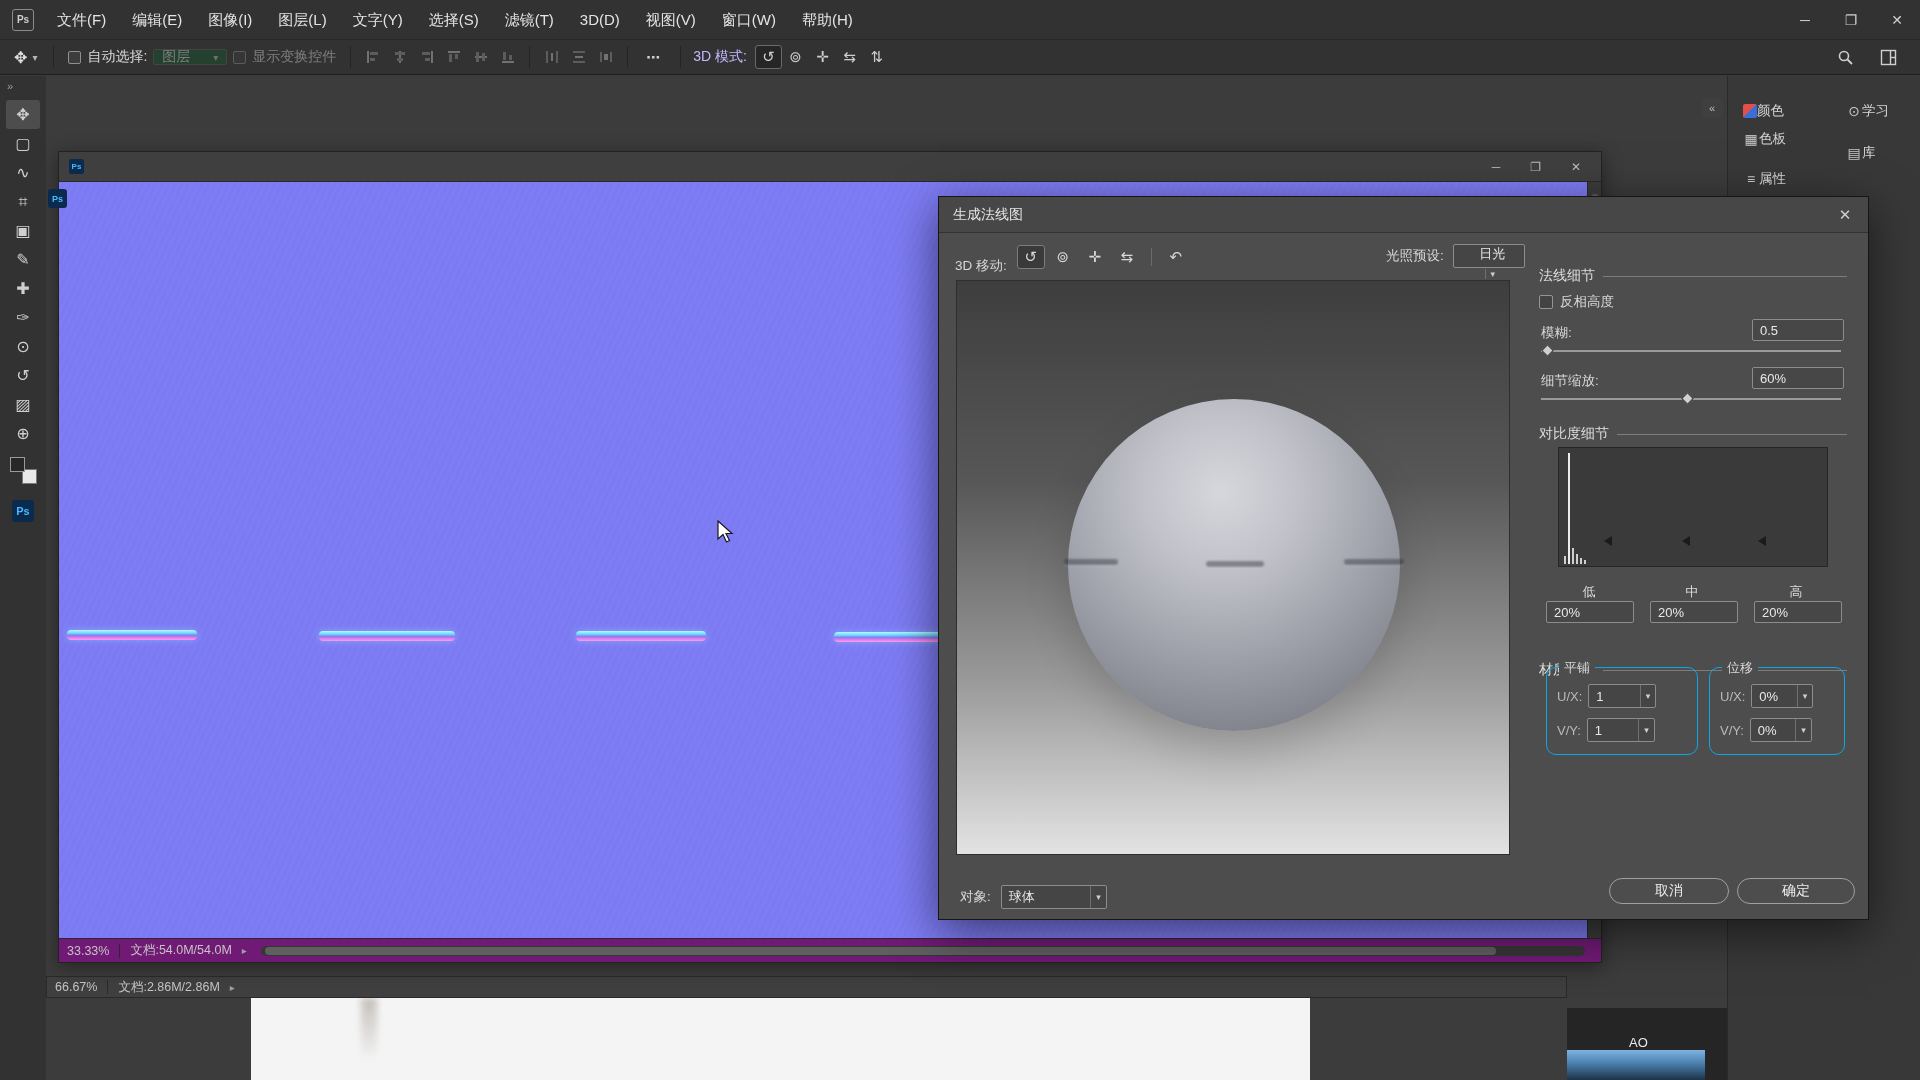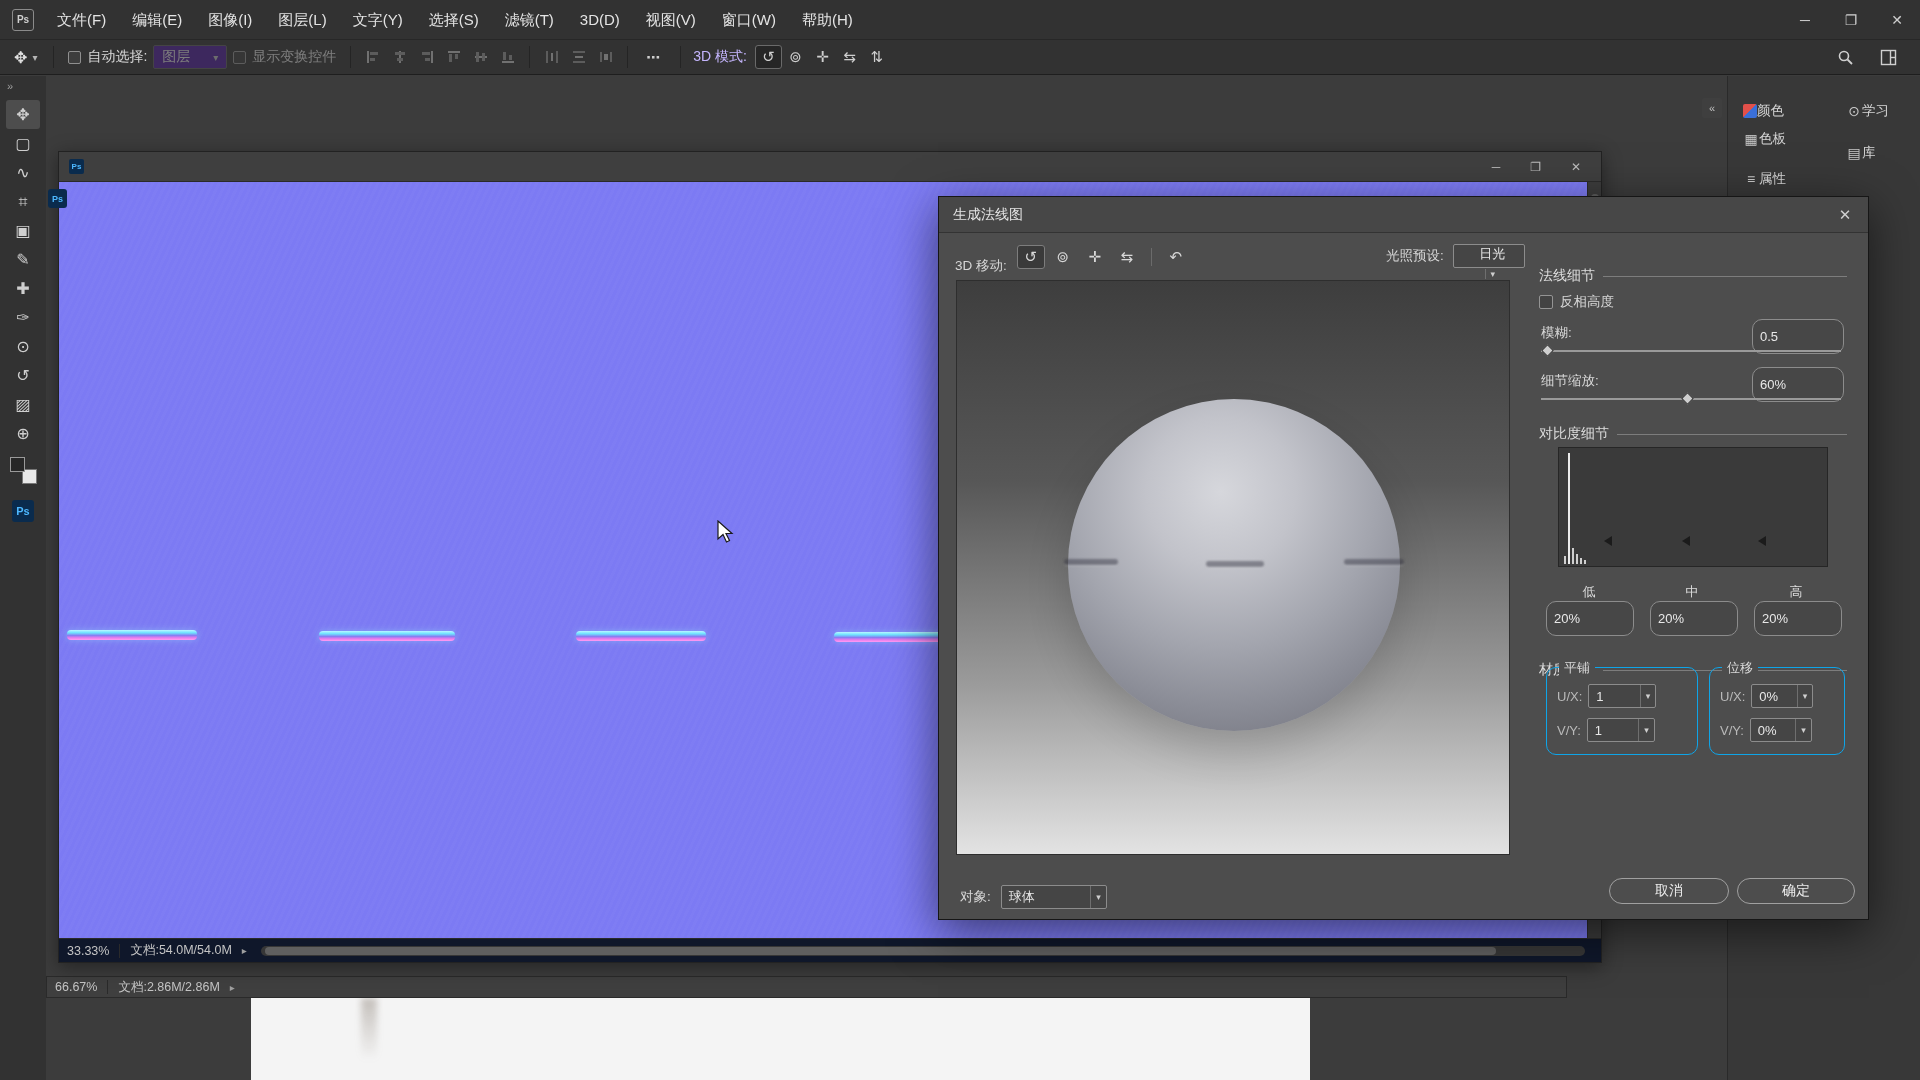--- a/index.html
+++ b/index.html
@@ -20,22 +20,22 @@
 
   
   .optionsbar { position:absolute; top:40px; left:0; right:0; height:35px; background:#323232;
                 border-bottom:1px solid #1e1e1e; display:flex; align-items:center; z-index:29;
                 font-size:14px; }
   .tool-current { display:flex; align-items:center; gap:5px; padding:0 8px 0 14px; color:#e0e0e0; font-size:16px; }
   .chev { font-size:10px; color:#b5b5b5; }
   .vsep { width:1px; height:22px; background:#242424; margin:0 8px; flex:none; }
   .opt-check { display:flex; align-items:center; gap:6px; margin:0 6px; }
   .cb { width:13px; height:13px; border:1px solid #8f8f8f; background:#3d3d3d; border-radius:2px; flex:none; }
-  .opt-select { display:flex; align-items:center; gap:10px; background:#4c1d95; border:1px solid #5a5a5a;
-                height:24px; padding:0 8px; border-radius:2px; min-width:74px; justify-content:space-between; }
+  .opt-select { display:flex; align-items:center; gap:10px; background:#14532d; border:1px solid #5a5a5a;
+                height:16px; padding:0 8px; border-radius:2px; min-width:74px; justify-content:space-between; }
   .dim { opacity:.45; }
   .ob-icon { width:27px; height:24px; display:flex; align-items:center; justify-content:center; }
   .more { padding:0 10px; letter-spacing:2px; color:#cfcfcf; font-weight:bold; }
   .lbl { margin:0 8px 0 4px; color:#c4b5fd; }
   .mode3d-icon { width:27px; height:24px; display:flex; align-items:center; justify-content:center;
                  font-size:15px; color:#cfcfcf; border-radius:3px; }
   .mode3d-icon.pressed { background:#262626; border:1px solid #6a6a6a; }
   .ob-right { margin-left:auto; display:flex; align-items:center; gap:16px; padding-right:18px; }
 
   
@@ -63,21 +63,21 @@
   .doc-title { font-size:13px; color:#c8c8c8; white-space:nowrap; overflow:hidden; }
   .doc-controls { margin-left:auto; display:flex; gap:30px; padding-right:10px; flex:none; }
   .dc { font-size:12px; color:#bdbdbd; }
   .doc-canvas { position:absolute; top:30px; left:0; right:0; bottom:24px; overflow:hidden;
                 background-image:repeating-linear-gradient(115deg, rgba(255,255,255,.02) 0 3px, rgba(0,0,0,0) 3px 6px); }
   .lane-dash { position:absolute; height:10px; border-radius:4px; filter:blur(.6px);
                background:linear-gradient(180deg,#baf8ff 0%,#6ce2ff 28%,#8a7df2 55%,#e97bed 78%,#ff9df3 100%);
                box-shadow:0 0 7px rgba(150,220,255,.45); }
   .vscroll { position:absolute; top:30px; right:0; bottom:24px; width:14px; background:#3c3c3c; border-left:1px solid #2b2b2b; }
   .vthumb { position:absolute; left:3px; top:12px; width:8px; height:46%; background:#5f5f5f; border-radius:4px; }
-  .doc-status { position:absolute; left:0; right:0; bottom:0; height:24px; background:#0f172a;
+  .doc-status { position:absolute; left:0; right:0; bottom:0; height:24px; background:#701a75;
                 border-top:1px solid #2a2a2a; display:flex; align-items:center; font-size:12.5px;
                 color:#c4c4c4; padding:0 8px; gap:10px; }
   .status-sep { width:1px; height:14px; background:#2a2a2a; flex:none; }
   .flyout { font-size:10px; color:#9f9f9f; }
   .hscroll { flex:1; height:10px; background:#363636; border-radius:5px; position:relative; margin:0 8px 0 4px; }
   .hthumb { position:absolute; left:4px; top:1px; height:8px; width:93%; background:#5f5f5f; border-radius:4px; }
 
   
   .doc2status { position:absolute; left:46px; top:976px; width:1521px; height:22px; background:#3f3f3f;
                 border:1px solid #2a2a2a; display:flex; align-items:center; font-size:12.5px;
@@ -131,22 +131,22 @@
             box-shadow:0 20px 44px rgba(0,0,0,.16); }
   .sphere-dash { position:absolute; height:6px; border-radius:3px; background:rgba(52,52,64,.45);
                  filter:blur(1px); box-shadow:0 1px 0 rgba(255,255,255,.28); }
   .ghead { position:absolute; left:600px; width:308px; display:flex; align-items:center; gap:8px;
            color:#dedede; font-size:14px; }
   .ghead::after { content:""; flex:1; height:1px; background:#7d7d7d; }
   .row-invert { position:absolute; left:600px; top:96px; display:flex; align-items:center; gap:7px;
                 font-size:13.5px; color:#d8d8d8; }
   .cb2 { width:14px; height:14px; background:#434343; border:1px solid #949494; border-radius:2px; flex:none; }
   .flabel { position:absolute; font-size:13.5px; color:#d8d8d8; }
-  .field { position:absolute; height:35px; background:#474747; border:1px solid #8c8c8c; color:#e8e8e8;
-           font-size:13px; display:flex; align-items:center; padding:0 7px; border-radius:10px; }
+  .field { position:absolute; height:22px; background:#474747; border:1px solid #8c8c8c; color:#e8e8e8;
+           font-size:13px; display:flex; align-items:center; padding:0 7px; border-radius:2px; }
   .slider { position:absolute; left:602px; width:300px; height:12px; }
   .slider .track { position:absolute; left:0; right:0; top:5px; height:2px; background:#9a9a9a; }
   .slider .thumb { position:absolute; top:1px; width:9px; height:9px; background:#cfcfcf;
                    border:1px solid #2e2e2e; transform:rotate(45deg); }
   .hist { position:absolute; left:619px; top:250px; width:270px; height:120px; background:#3a3a3a;
           border:1px solid #262626; }
   .spike { position:absolute; left:9px; top:5px; bottom:2px; width:2px; background:#ececec; }
   .hbar { position:absolute; bottom:2px; width:2px; background:#cfcfcf; }
   .harrow { position:absolute; width:0; height:0; top:88px; border-top:5px solid transparent;
             border-bottom:5px solid transparent; border-right:8px solid #1b1b1b; }
@@ -325,20 +325,24 @@
   <div class="doc2status">
     <span>66.67%</span>
     <span class="status-sep"></span>
     <span>文档:2.86M/2.86M</span>
     <span class="flyout">▸</span>
   </div>
   <div class="doc2canvas">
     <div class="smudge"></div>
   </div>
 
+  <div class="corner-panel">
+    <span class="ao-label">AO</span>
+    <div class="corner-thumb"></div>
+  </div>
 
   <div class="dock">
     <div class="panel-tab" style="left:15px; top:22px;">
       <span class="color-chip"></span>
       <span>颜色</span>
     </div>
     <div class="panel-tab" style="left:15px; top:50px;">
       <span class="tab-glyph">▦</span>
       <span>色板</span>
     </div>

